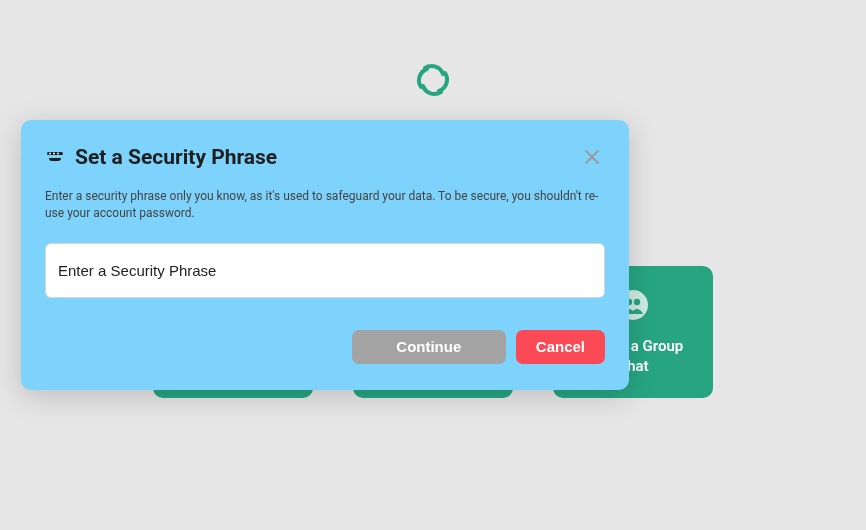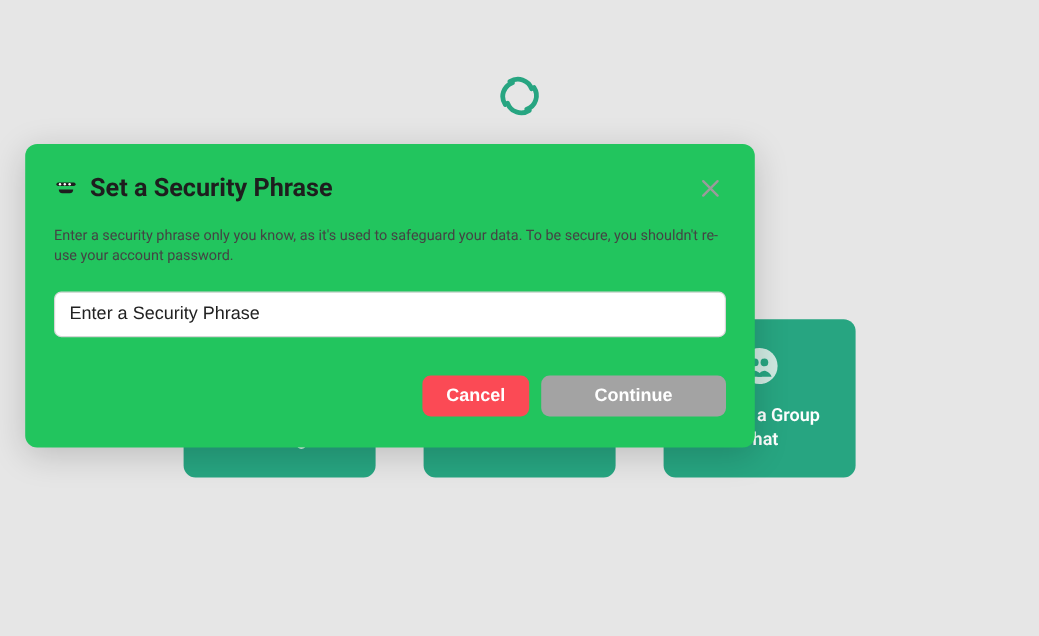--- a/index.html
+++ b/index.html
@@ -60,21 +60,21 @@
   .card .label { white-space: pre-line; }
 
   
 
   
   .dialog {
     position: absolute;
     left: 21px;
     top: 120px;
     width: 608px;
-    background: #22c55e;
+    background: #7dd3fc;
     border-radius: 10px;
     box-shadow: 0 6px 28px rgba(0,0,0,0.18);
     padding: 24px 24px 26px 24px;
   }
   .dialog-header {
     display: flex;
     align-items: center;
     gap: 10px;
     margin-bottom: 18px;
   }
@@ -95,21 +95,21 @@
   .close-btn svg { width: 18px; height: 18px; display: block; }
 
   .dialog-body {
     font-size: 12px;
     color: #444;
     line-height: 1.45;
     margin-bottom: 20px;
   }
   .phrase-input {
     width: 100%;
-    height: 38px;
+    height: 55px;
     border: 1px solid #d6d6d6;
     border-radius: 6px;
     padding: 0 12px;
     font-size: 15px;
     color: #222;
     outline: none;
     margin-bottom: 32px;
   }
   .phrase-input::placeholder { color: #222; }
 
@@ -191,16 +191,16 @@
         <path stroke="#9b9b9b" stroke-width="2" stroke-linecap="round" d="M3 3l12 12M15 3L3 15"></path>
       </svg>
     </button>
   </div>
 
   <div class="dialog-body">Enter a security phrase only you know, as it's used to safeguard your data. To be secure, you shouldn't re-use your account password.</div>
 
   <input type="password" class="phrase-input" placeholder="Enter a Security Phrase" style="">
 
   <div class="dialog-actions">
+    <button class="btn btn-continue">Continue</button>
     <button class="btn btn-cancel">Cancel</button>
-    <button class="btn btn-continue">Continue</button>
   </div>
 </div>
 
 </body></html>

